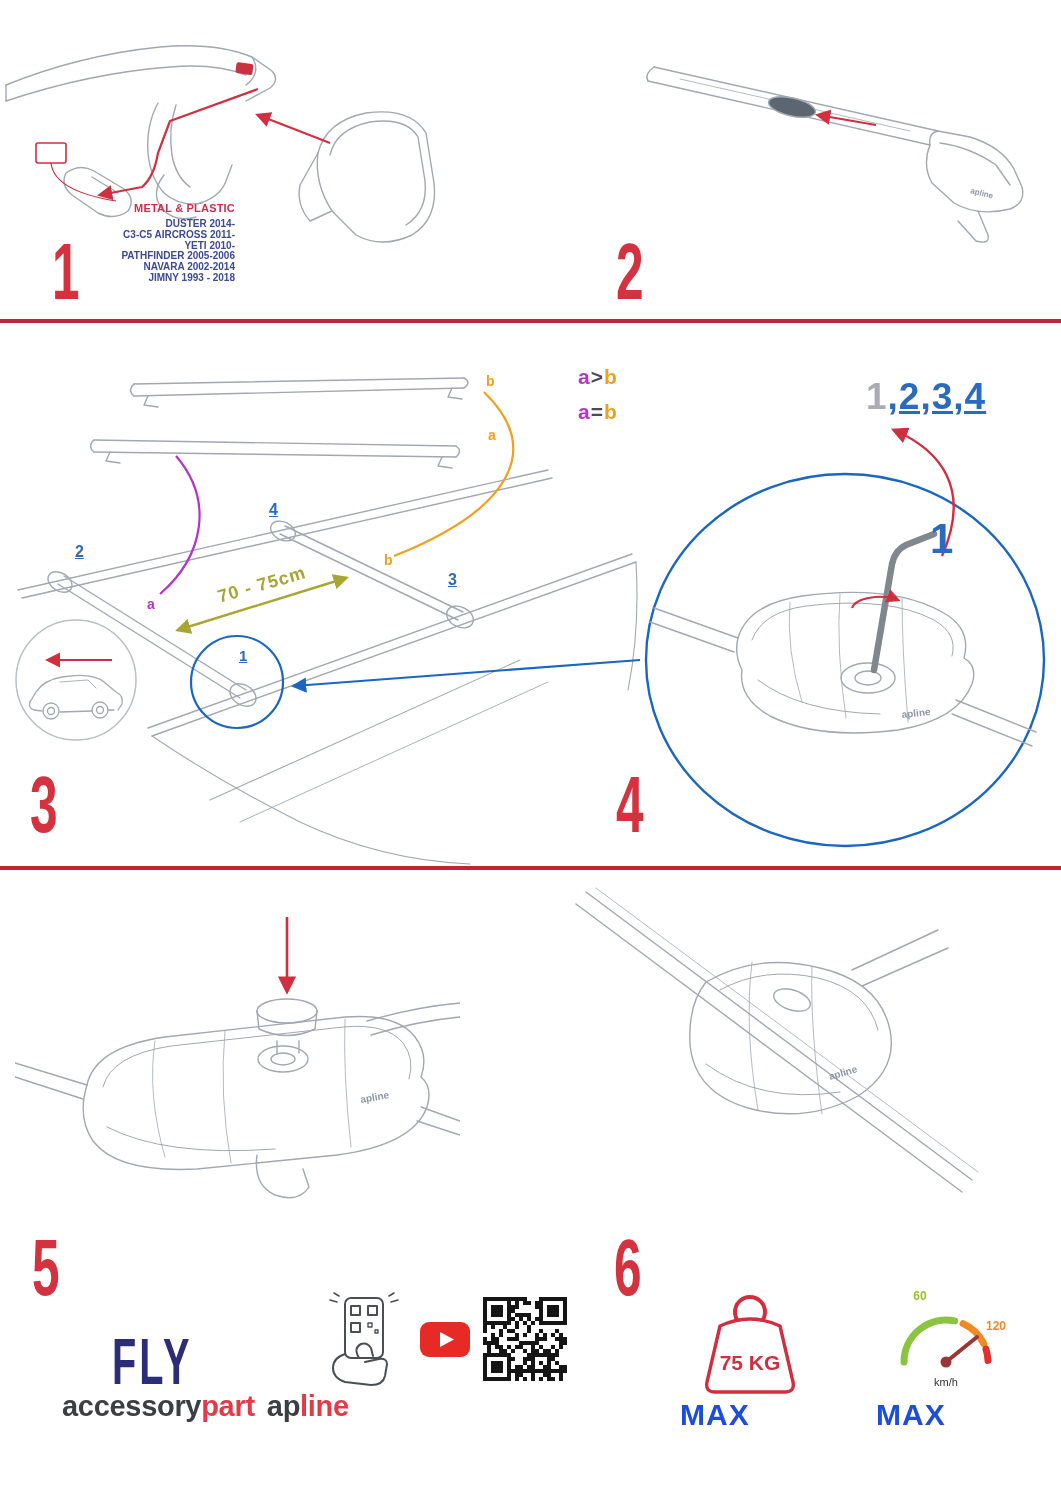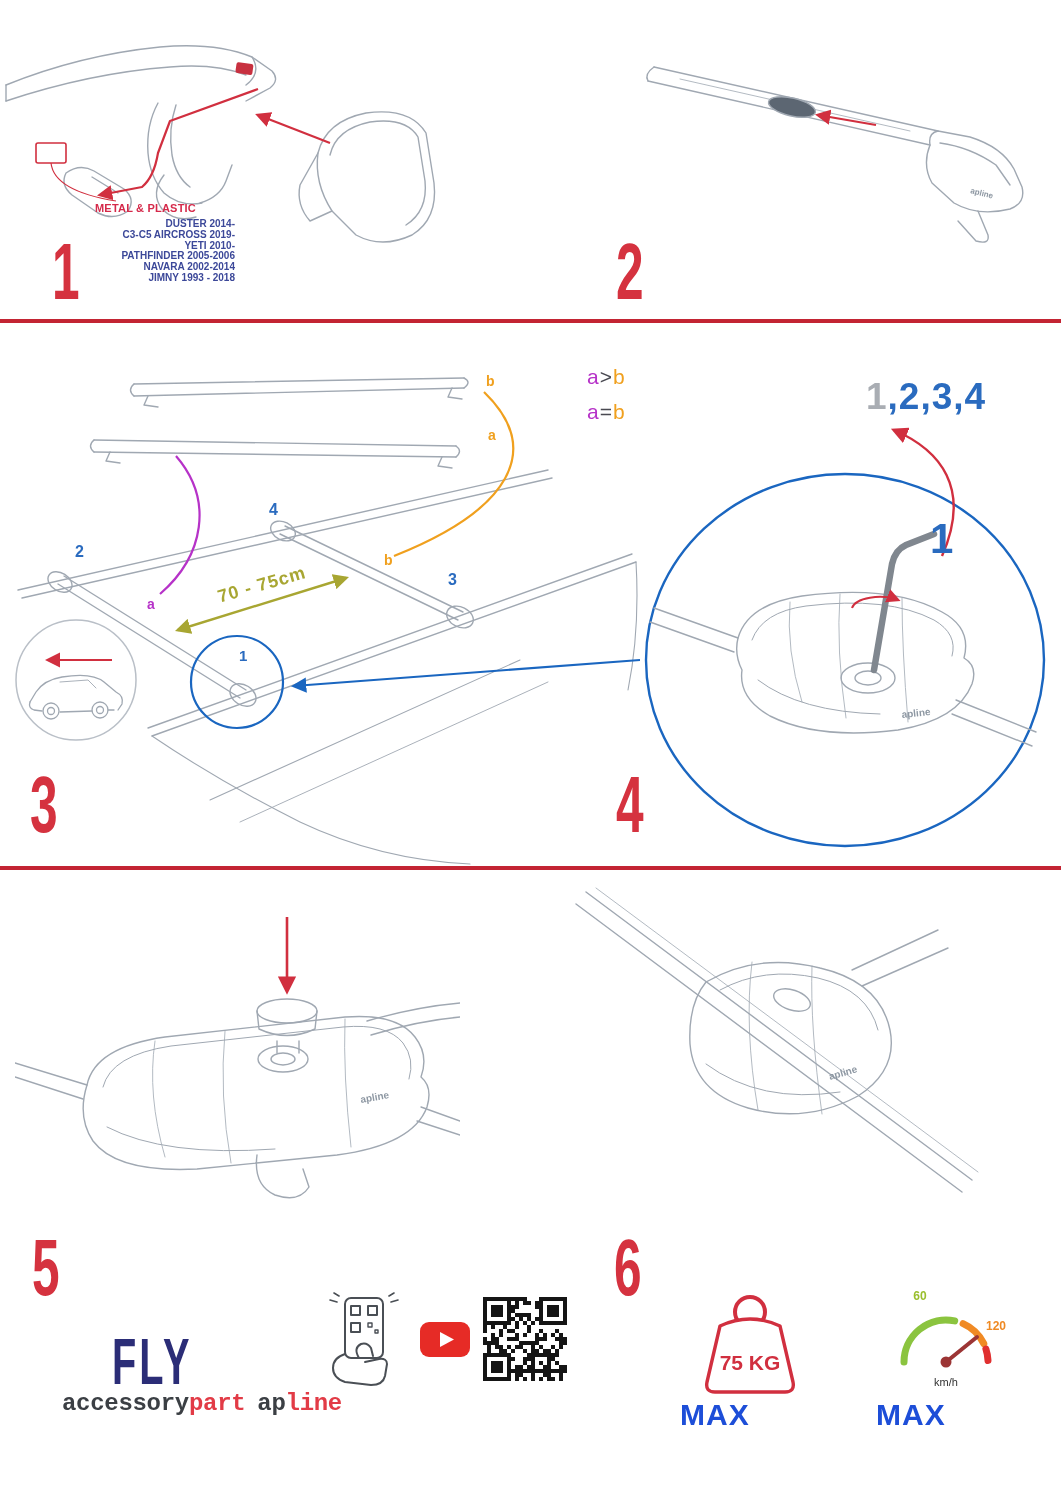--- a/index.html
+++ b/index.html
@@ -2,39 +2,39 @@
 <html><head>
 <meta charset="utf-8">
 <style>
   * { margin:0; padding:0; box-sizing:border-box; }
   body { font-family:"Liberation Sans", sans-serif; background:#ffffff; }
   .page { position:relative; width:1061px; height:1500px; background:#ffffff; overflow:hidden; }
   .abs { position:absolute; }
   .divider { position:absolute; left:0; width:1061px; height:4px; background:#c32433; }
   .step-num { position:absolute; color:#d5323f; font-weight:700; font-size:80px; line-height:1;
               transform:scaleX(0.62); transform-origin:left top; letter-spacing:-2px; }
-  .material-label { position:absolute; left:95px; top:202px; width:140px; text-align:left;
+  .material-label { position:absolute; left:95px; top:202px; width:140px; text-align:right;
                     color:#d5294a; font-size:11px; font-weight:700; letter-spacing:.2px; }
   .models { position:absolute; left:75px; top:219px; width:160px; text-align:right;
             color:#3c4899; font-size:10px; line-height:10.8px; font-weight:600; }
   .lbl { position:absolute; font-weight:700; line-height:1; }
-  .blue   { color:#2a6bbf; }
+  .blue   { color:#2a6bbf;text-decoration:underline; }
   .orange { color:#f0a01e; }
   .purple { color:#b632c8; }
   .grayn  { color:#a9adb3; }
   .darkop { color:#4a4a52; }
-  .formula { position:absolute; left:578px; font-size:21px; font-weight:400; letter-spacing:1px; line-height:1;margin-left:9px; }
+  .formula { position:absolute; left:578px; font-size:21px; font-weight:700; letter-spacing:1px; line-height:1; }
   .seq { position:absolute; left:866px; top:378px; font-size:37px; font-weight:700; letter-spacing:1px; line-height:1; }
   .callout1 { position:absolute; left:930px; top:518px; font-size:42px; font-weight:700; color:#2a6bbf; line-height:1; }
   .measure { position:absolute; left:218px; top:588px; font-size:18px; font-weight:700; color:#a8a632;
              transform:rotate(-16deg); transform-origin:left center; letter-spacing:1px; line-height:1; }
   .fly { position:absolute; left:112px; top:1330px; font-size:64px; font-weight:700; color:#2b2d77;
          letter-spacing:5px; line-height:1; transform:scaleX(0.62); transform-origin:left top; }
-  .brandline { position:absolute; left:62px; top:1392px; font-size:24px; font-weight:600;
-               color:#3b3f44; letter-spacing:-0.3px; line-height:1; white-space:nowrap;font-family:Liberation Mono, monospace; }
+  .brandline { position:absolute; left:62px; top:1392px; font-size:29px; font-weight:600;
+               color:#3b3f44; letter-spacing:-0.3px; line-height:1; white-space:nowrap; }
   .brandline .red2 { color:#e23b46; }
   .brandline .gap { display:inline-block; width:12px; }
   .maxlbl { position:absolute; width:140px; text-align:left; font-size:30px; font-weight:700;
             color:#1d4ed8; letter-spacing:1px; line-height:1; }
   svg text { font-family:"Liberation Sans", sans-serif; }
 </style>
 </head>
 <body>
 
 <div class="page">
@@ -231,21 +231,21 @@
       <path d="M222,84 Q214,150 228,232" stroke-width="0.8"></path>
       <path d="M282,88 Q280,150 292,236" stroke-width="0.8"></path>
       <ellipse cx="262" cy="122" rx="19" ry="10" transform="rotate(18 262 122)"></ellipse>
     </g>
     <text x="300" y="202" font-size="10" font-weight="bold" fill="#8e98a3" transform="rotate(-16 300 202)">apline</text>
   </svg>
 
   <div class="material-label">METAL &amp; PLASTIC</div>
   <div class="models">
     <div>DUSTER 2014-</div>
-    <div>C3-C5 AIRCROSS 2019-</div>
+    <div>C3-C5 AIRCROSS 2011-</div>
     <div>YETI 2010-</div>
     <div>PATHFINDER 2005-2006</div>
     <div>NAVARA 2002-2014</div>
     <div>JIMNY 1993 - 2018</div>
   </div>
 
   <div class="step-num" style="left:52px;top:232px">1</div>
   <div class="step-num" style="left:616px;top:232px">2</div>
   <div class="step-num" style="left:30px;top:765px">3</div>
   <div class="step-num" style="left:616px;top:765px">4</div>

